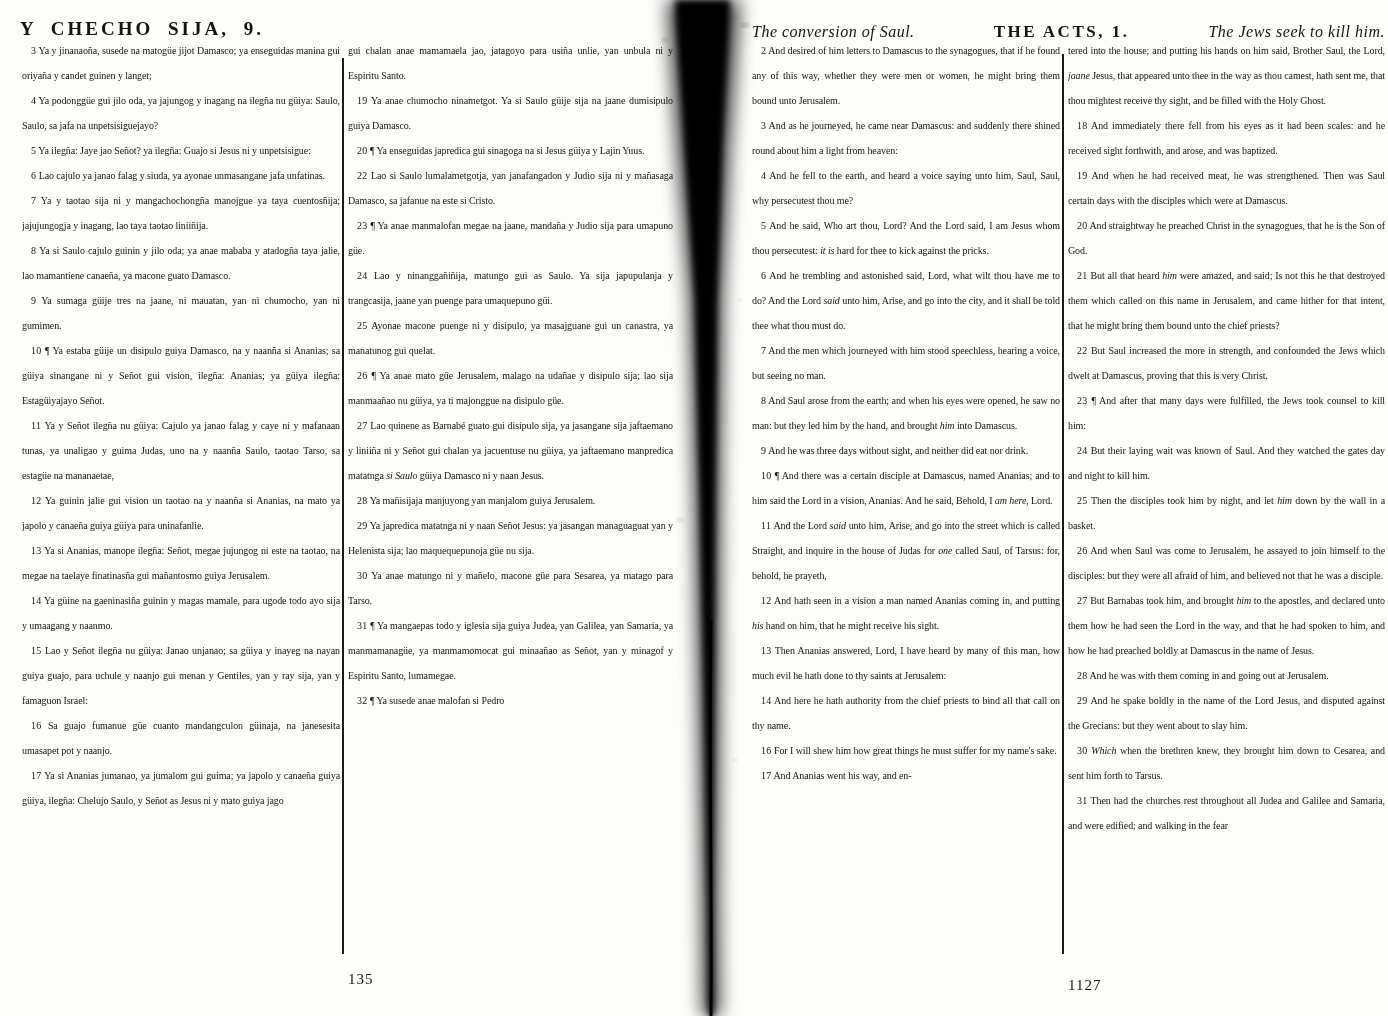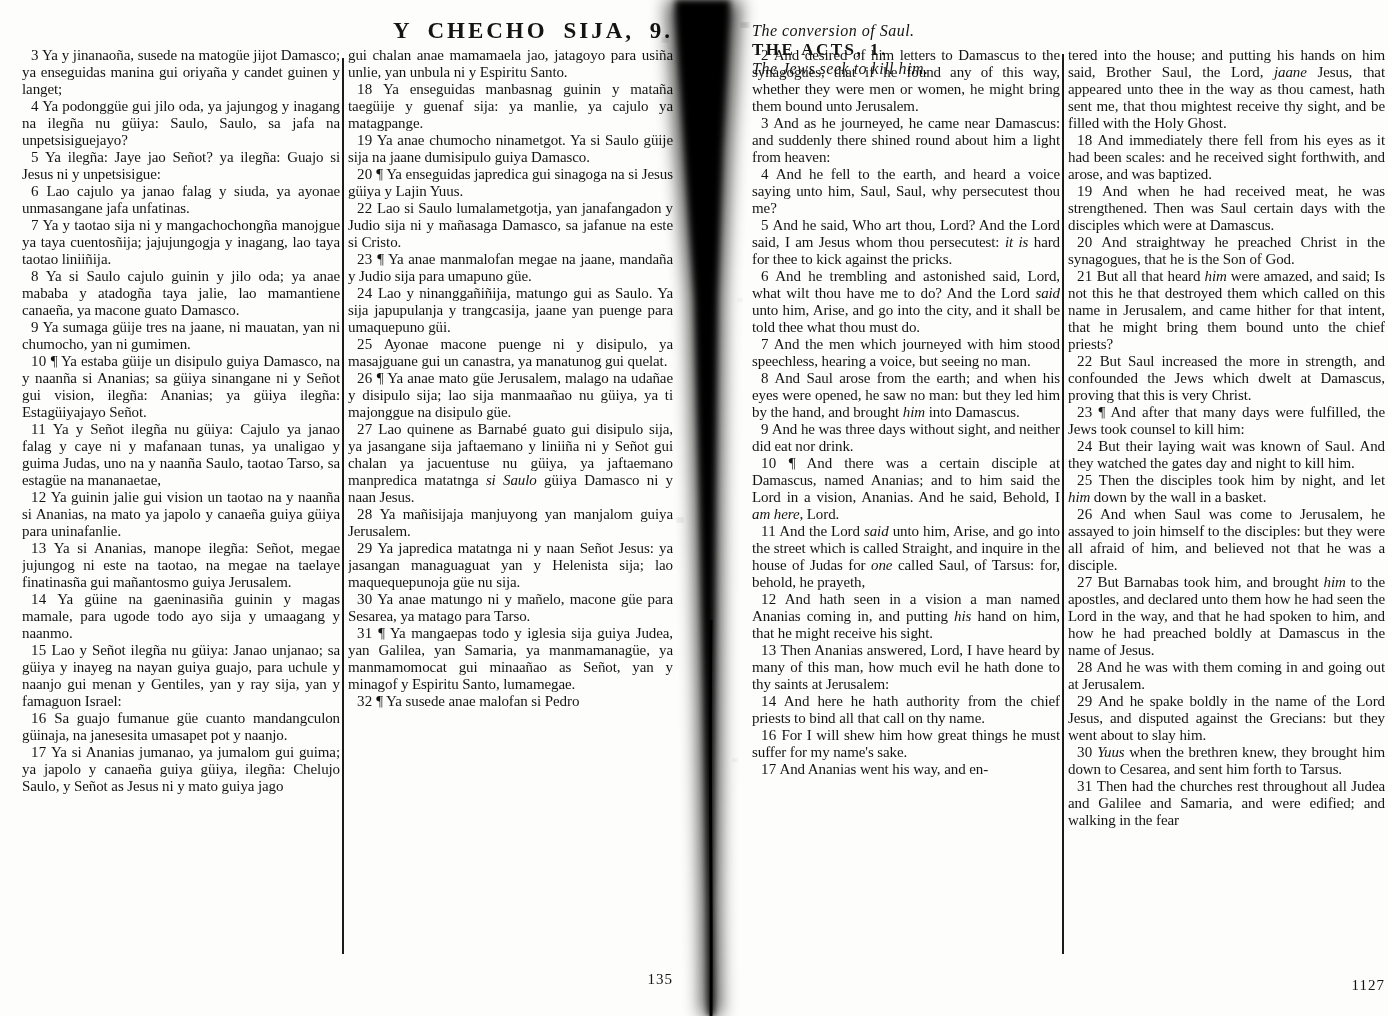--- a/index.html
+++ b/index.html
@@ -7,51 +7,50 @@
     width: 1388px; height: 1016px;
     position: relative;
     background: #fdfdfb;
     overflow: hidden;
     font-family: "Liberation Serif", "DejaVu Serif", serif;
     color: #141412;
   }
   .page { position: absolute; inset: 0; }
   .running-head-left {
     position: absolute; left: 20px; top: 18px; width: 653px;
-    text-align: right;
-    font-weight: 700; font-size: 23px;
+    text-align: left;
+    font-weight: 700; font-size: 19px;
     letter-spacing: 3px; word-spacing: 7px;
     white-space: nowrap;
   }
   .running-head-right {
     position: absolute; left: 752px; top: 22px; width: 633px;
     display: flex; justify-content: space-between; align-items: baseline;
     white-space: nowrap;
-    flex-direction: column;
   }
   .head-italic { font-style: italic; font-size: 16px; letter-spacing: 0.5px; }
   .head-caps  { font-weight: 700; font-size: 17px; letter-spacing: 2.5px; }
   .col {
-    position: absolute; top: 47px;
+    position: absolute; top: 38px;
     height: 932px; overflow: hidden;
-    font-size: 15px; line-height: 17px;
+    font-size: 10px; line-height: 25px;
     text-align: justify;
     letter-spacing: -0.1px;
   }
   .col-l1 { left: 22px;   width: 318px; }
   .col-l2 { left: 348px;  width: 325px; font-family: Liberation Serif, serif; }
   .col-r1 { left: 752px;  width: 308px; }
   .col-r2 { left: 1068px; width: 317px; }
   .verse { margin: 0; text-indent: 9px; }
   .verse.cont { text-indent: 0; }
   .vnum { letter-spacing: 0.3px; }
   .rule { position: absolute; width: 2px; background: #1b1b19; }
   .rule-left  { left: 342px;  top: 58px; height: 896px; }
   .rule-right { left: 1062px; top: 54px; height: 900px; }
-  .page-number { position: absolute; text-align: right; font-size: 15px; letter-spacing: 1px; }
+  .page-number { position: absolute; text-align: left; font-size: 15px; letter-spacing: 1px; }
   .pn-left  { left: 348px;  width: 325px; top: 971px; }
   .pn-right { left: 1068px; width: 317px; top: 977px; }
   .gutter { position: absolute; left: 645px; top: 0; }
 </style>
 </head>
 <body>
 
 <div class="page">
   <div class="running-head-left">Y CHECHO SIJA, 9.</div>
   <div class="col col-l1">
@@ -67,21 +66,20 @@
       <p class="verse"><span class="vnum">12</span> Ya guinin jalie gui vision un taotao na y naanña si Ananias, na mato ya japolo y canaeña guiya güiya para uninafanlie.</p>
       <p class="verse"><span class="vnum">13</span> Ya si Ananias, manope ilegña: Señot, megae jujungog ni este na taotao, na megae na taelaye finatinasña gui mañantosmo guiya Jerusalem.</p>
       <p class="verse"><span class="vnum">14</span> Ya güine na gaeninasiña guinin y magas mamale, para ugode todo ayo sija y umaagang y naanmo.</p>
       <p class="verse"><span class="vnum">15</span> Lao y Señot ilegña nu güiya: Janao unjanao; sa güiya y inayeg na nayan guiya guajo, para uchule y naanjo gui menan y Gentiles, yan y ray sija, yan y famaguon Israel:</p>
       <p class="verse"><span class="vnum">16</span> Sa guajo fumanue güe cuanto mandangculon güinaja, na janesesita umasapet pot y naanjo.</p>
       <p class="verse"><span class="vnum">17</span> Ya si Ananias jumanao, ya jumalom gui guima; ya japolo y canaeña guiya güiya, ilegña: Chelujo Saulo, y Señot as Jesus ni y mato guiya jago</p>
     </div>
   <div class="rule rule-left"></div>
   <div class="col col-l2">
       <p class="verse cont">gui chalan anae mamamaela jao, jatagoyo para usiña unlie, yan unbula ni y Espiritu Santo.</p>
-      <p class="verse"><span class="vnum">18</span> Ya enseguidas manbasnag guinin y mataña taegüije y guenaf sija: ya manlie, ya cajulo ya matagpange.</p>
       <p class="verse"><span class="vnum">19</span> Ya anae chumocho ninametgot. Ya si Saulo güije sija na jaane dumisipulo guiya Damasco.</p>
       <p class="verse"><span class="vnum">20</span> ¶ Ya enseguidas japredica gui sinagoga na si Jesus güiya y Lajin Yuus.</p>
       <p class="verse"><span class="vnum">22</span> Lao si Saulo lumalametgotja, yan janafangadon y Judio sija ni y mañasaga Damasco, sa jafanue na este si Cristo.</p>
       <p class="verse"><span class="vnum">23</span> ¶ Ya anae manmalofan megae na jaane, mandaña y Judio sija para umapuno güe.</p>
       <p class="verse"><span class="vnum">24</span> Lao y ninanggañiñija, matungo gui as Saulo. Ya sija japupulanja y trangcasija, jaane yan puenge para umaquepuno güi.</p>
       <p class="verse"><span class="vnum">25</span> Ayonae macone puenge ni y disipulo, ya masajguane gui un canastra, ya manatunog gui quelat.</p>
       <p class="verse"><span class="vnum">26</span> ¶ Ya anae mato güe Jerusalem, malago na udañae y disipulo sija; lao sija manmaañao nu güiya, ya ti majonggue na disipulo güe.</p>
       <p class="verse"><span class="vnum">27</span> Lao quinene as Barnabé guato gui disipulo sija, ya jasangane sija jaftaemano y liniiña ni y Señot gui chalan ya jacuentuse nu güiya, ya jaftaemano manpredica matatnga <i>si Saulo</i> güiya Damasco ni y naan Jesus.</p>
       <p class="verse"><span class="vnum">28</span> Ya mañisijaja manjuyong yan manjalom guiya Jerusalem.</p>
       <p class="verse"><span class="vnum">29</span> Ya japredica matatnga ni y naan Señot Jesus: ya jasangan managuaguat yan y Helenista sija; lao maquequepunoja güe nu sija.</p>
@@ -142,17 +140,17 @@
       <p class="verse"><span class="vnum">20</span> And straightway he preached Christ in the synagogues, that he is the Son of God.</p>
       <p class="verse"><span class="vnum">21</span> But all that heard <i>him</i> were amazed, and said; Is not this he that destroyed them which called on this name in Jerusalem, and came hither for that intent, that he might bring them bound unto the chief priests?</p>
       <p class="verse"><span class="vnum">22</span> But Saul increased the more in strength, and confounded the Jews which dwelt at Damascus, proving that this is very Christ.</p>
       <p class="verse"><span class="vnum">23</span> ¶ And after that many days were fulfilled, the Jews took counsel to kill him:</p>
       <p class="verse"><span class="vnum">24</span> But their laying wait was known of Saul. And they watched the gates day and night to kill him.</p>
       <p class="verse"><span class="vnum">25</span> Then the disciples took him by night, and let <i>him</i> down by the wall in a basket.</p>
       <p class="verse"><span class="vnum">26</span> And when Saul was come to Jerusalem, he assayed to join himself to the disciples: but they were all afraid of him, and believed not that he was a disciple.</p>
       <p class="verse"><span class="vnum">27</span> But Barnabas took him, and brought <i>him</i> to the apostles, and declared unto them how he had seen the Lord in the way, and that he had spoken to him, and how he had preached boldly at Damascus in the name of Jesus.</p>
       <p class="verse"><span class="vnum">28</span> And he was with them coming in and going out at Jerusalem.</p>
       <p class="verse"><span class="vnum">29</span> And he spake boldly in the name of the Lord Jesus, and disputed against the Grecians: but they went about to slay him.</p>
-      <p class="verse"><span class="vnum">30</span> <i>Yuus</i> when the brethren knew, they brought him down to Cesarea, and sent him forth to Tarsus.</p>
+      <p class="verse"><span class="vnum">30</span> <i>Which</i> when the brethren knew, they brought him down to Cesarea, and sent him forth to Tarsus.</p>
       <p class="verse"><span class="vnum">31</span> Then had the churches rest throughout all Judea and Galilee and Samaria, and were edified; and walking in the fear</p>
     </div>
   <div class="page-number pn-right">1127</div>
 </div>
 
 </body></html>

